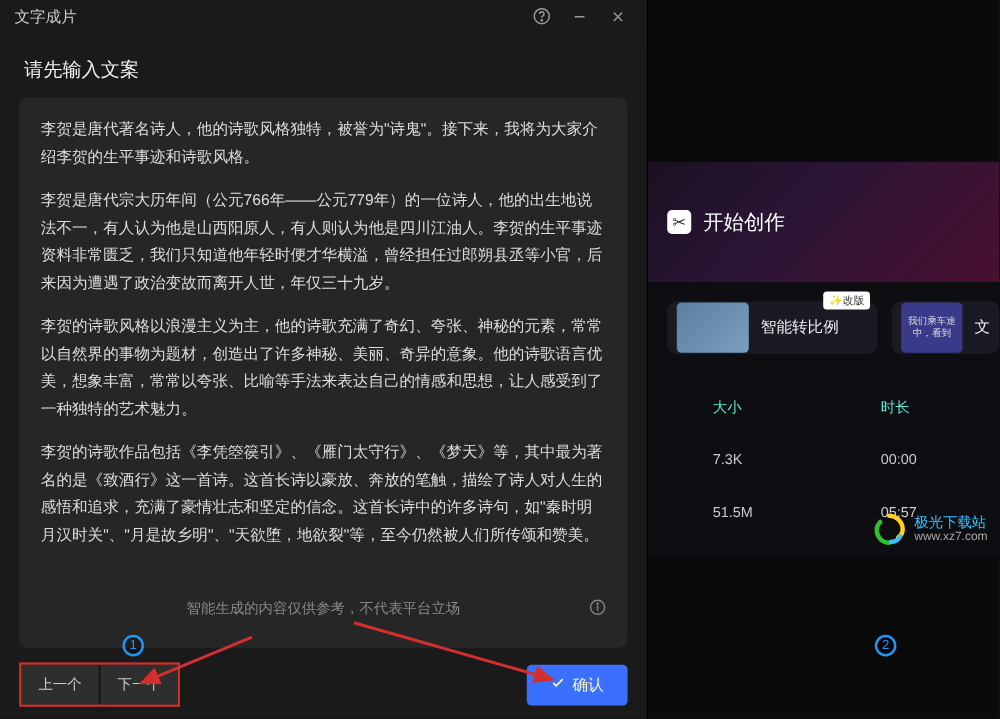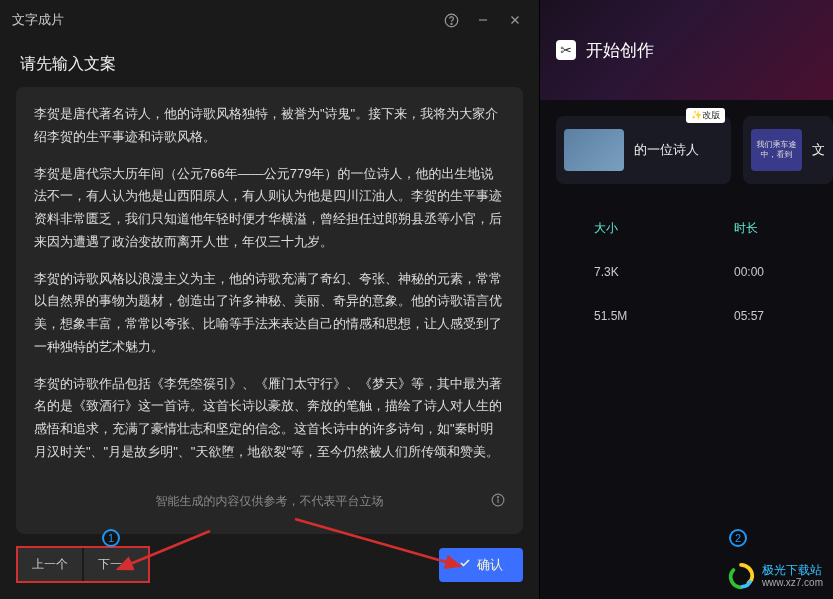--- a/index.html
+++ b/index.html
@@ -13,20 +13,21 @@
       color: #fff;
       width: 833px;
       height: 599px;
       overflow: hidden;
       position: relative;
     }
     .app-container {
       display: flex;
       width: 100%;
       height: 100%;
+      align-items: center;
     }
     
     .modal {
       width: 540px;
       background: #1a1a1a;
       display: flex;
       flex-direction: column;
       border-right: 1px solid #000;
     }
     .modal-titlebar {
@@ -181,21 +182,21 @@
       font-weight: 500;
       color: #fff;
     }
     .cards-row {
       display: flex;
       gap: 12px;
       padding: 16px 0 16px 16px;
     }
     .card {
       width: 180px;
-      height: 68px;
+      height: 44px;
       background: #1a1a24;
       border-radius: 8px;
       display: flex;
       align-items: center;
       padding: 8px;
       gap: 10px;
       position: relative;
     }
     .card-thumb {
       width: 60px;
@@ -371,21 +372,21 @@
   <div class="right-panel">
     <div class="right-header">
       <span class="create-icon">✂</span>
       <span class="right-header-title">开始创作</span>
     </div>
 
     <div class="cards-row">
       <div class="card">
         <span class="card-badge">✨改版</span>
         <div class="card-thumb"></div>
-        <span class="card-label">的一位诗人</span>
+        <span class="card-label">智能转比例</span>
       </div>
       <div class="card" style="width:92px; overflow:hidden;">
         <div class="card-thumb2">
           <span>我们乘车途中，看到</span>
         </div>
         <span class="card-label">文</span>
       </div>
     </div>
 
     <div class="table-area">

